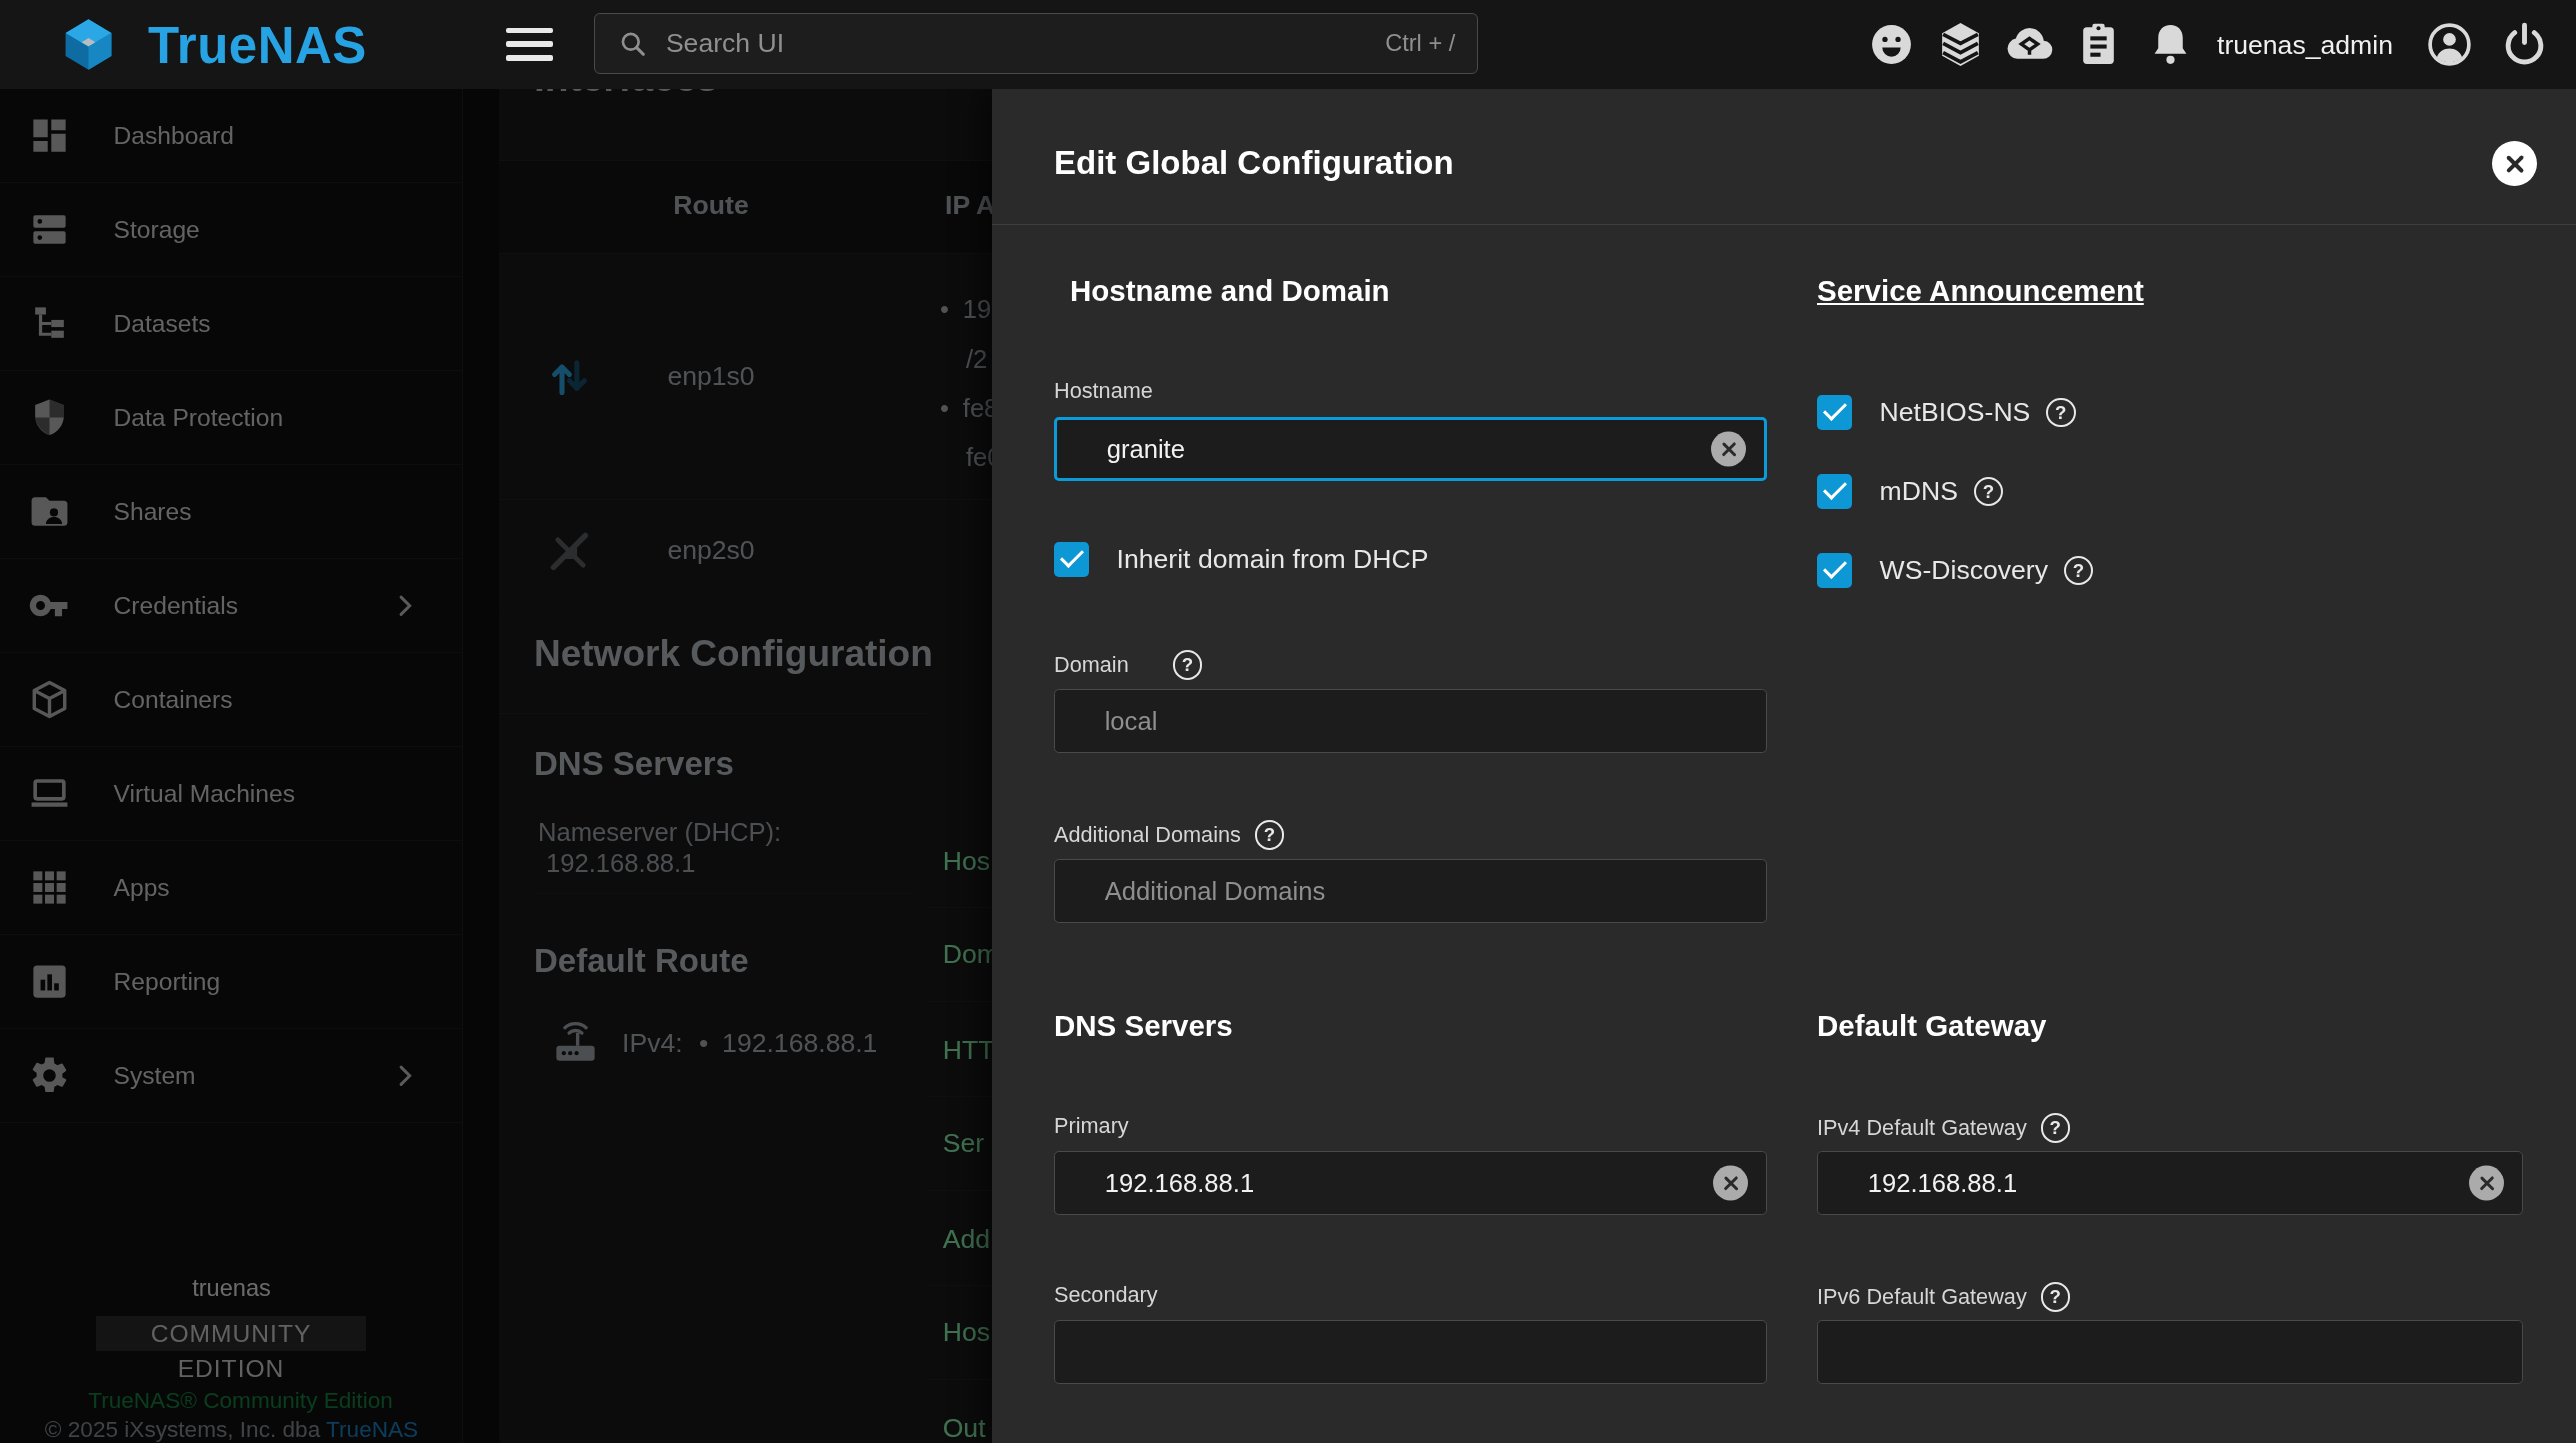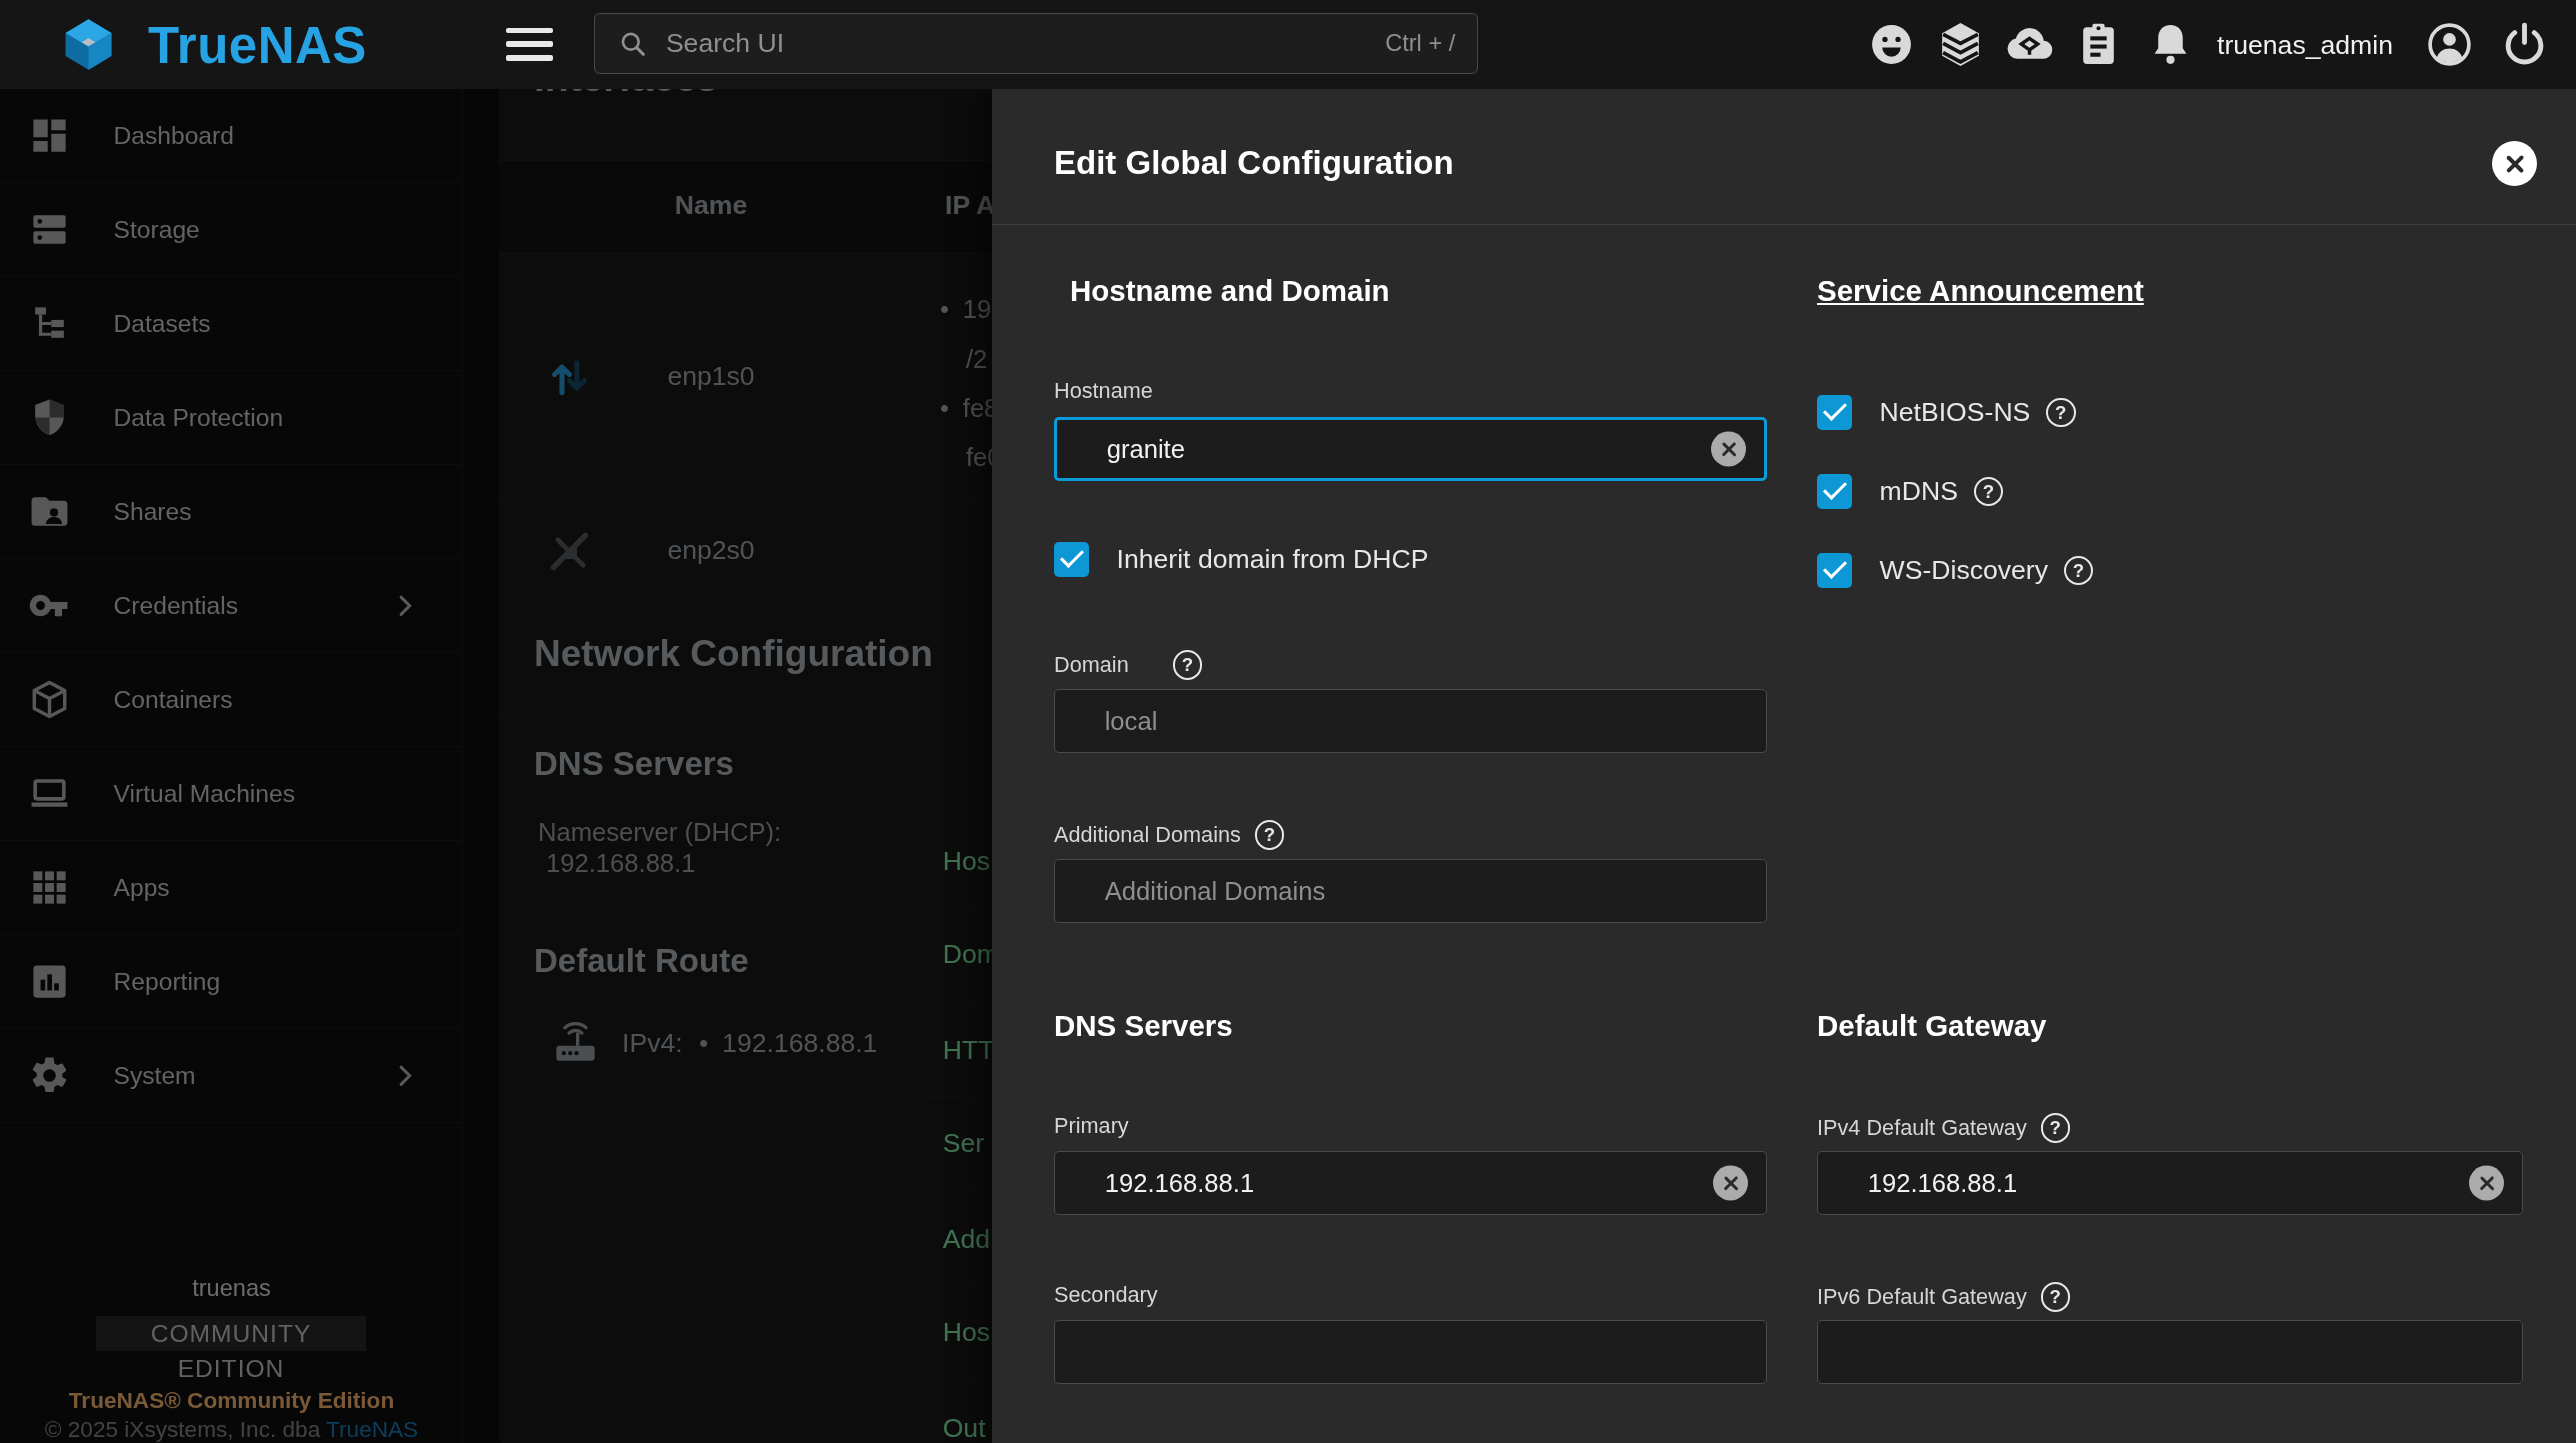--- a/index.html
+++ b/index.html
@@ -22,21 +22,21 @@
 
   
   .sidebar { position:absolute; left:0; top:89px; width:463px; height:1354px; background:#101010; border-right:1px solid #1f1f1f; z-index:10; }
   .nav-item { position:relative; height:94px; display:flex; align-items:center; padding-left:27.6px; border-bottom:1px solid #1c1c1c; cursor:pointer; }
   .nav-item .nicon { width:43px; height:43px; color:#b9b9b9; flex:none; }
   .nav-item .nlabel { margin-left:43px; font-size:24.6px; color:#cfcfcf;text-align:right; }
   .nav-item .chev { position:absolute; right:43px; width:29.5px; height:29.5px; color:#bdbdbd; }
   .side-footer { position:absolute; left:0; bottom:0; width:100%; text-align:center; }
   .sf-host { position:absolute; left:0; width:463px; top:-168px; font-size:23.6px; color:#e0e0e0; }
   .sf-badge { position:absolute; left:96px; top:-127px; width:270px; height:35px; background:#2a2a2a; color:#cbcbcb; font-size:24.6px; letter-spacing:1px; line-height:35px; text-align:center; }
-  .sf-edition { position:absolute; left:0; width:463px; top:-55px; font-size:22.6px; color:#fdba74;font-weight:bold; }
+  .sf-edition { position:absolute; left:9px; width:463px; top:-55px; font-size:22.6px; color:#15803d; }
   .sf-copy { position:absolute; left:0; width:463px; top:-25.6px; font-size:22.6px; color:#868c91; white-space:nowrap; }
   .sf-copy a { color:#1b7fc0; text-decoration:none; cursor:pointer; }
 
   
   .content { position:absolute; left:463px; top:89px; width:2113px; height:1354px; background:#0e0e0e; overflow:hidden; z-index:5; }
   .card { position:absolute; background:#191919; border-radius:5.9px; }
   .card-h1 { font-weight:bold; color:#b7bcc0; }
   .tbl-head { position:absolute; left:0; width:100%; background:#141414; border-top:1px solid #222; border-bottom:1px solid #222; }
   .dim-txt { color:#a8aeb4; }
   .row-div { position:absolute; height:1px; background:#232323; }
@@ -75,21 +75,21 @@
 </head>
 <body>
 
 <div class="stage">
 
   <div class="content">
 
     <div class="card" style="left:36px; top:-29.5px; width:1470px; height:638px;">
       <div class="abs card-h1" style="left:35px; top:-3.9px; font-size:39px;">Interfaces</div>
       <div class="tbl-head" style="top:100px; height:94px;">
-        <div class="abs dim-txt" style="left:138px; top:29.5px; width:148px; text-align:center; font-size:26.6px; font-weight:bold;">Name</div>
+        <div class="abs dim-txt" style="left:138px; top:29.5px; width:148px; text-align:center; font-size:26.6px; font-weight:bold;">Route</div>
         <div class="abs dim-txt" style="left:446px; top:29.5px; font-size:26.6px; font-weight:bold; white-space:nowrap;">IP Ad</div>
       </div>
 
       <div>
         <svg class="abs" viewBox="0 0 24 24" style="left:46px; top:290px; width:51px; height:51px;">
           <path d="M8 20 V8 M8 8 L4.5 11.5 M8 8 L11.5 11.5" fill="none" stroke="#2aa3df" stroke-width="2.4" stroke-linecap="round"></path>
           <path d="M15 6 V18 M15 18 L11.5 14.5 M15 18 L18.5 14.5" fill="none" stroke="#15506b" stroke-width="2.4" stroke-linecap="round"></path>
         </svg>
         <div class="abs dim-txt" style="left:138px; top:301px; width:148px; text-align:center; font-size:26.6px;">enp1s0</div>
         <div class="ip-li bullet" style="left:441px; top:235px;">19</div>

